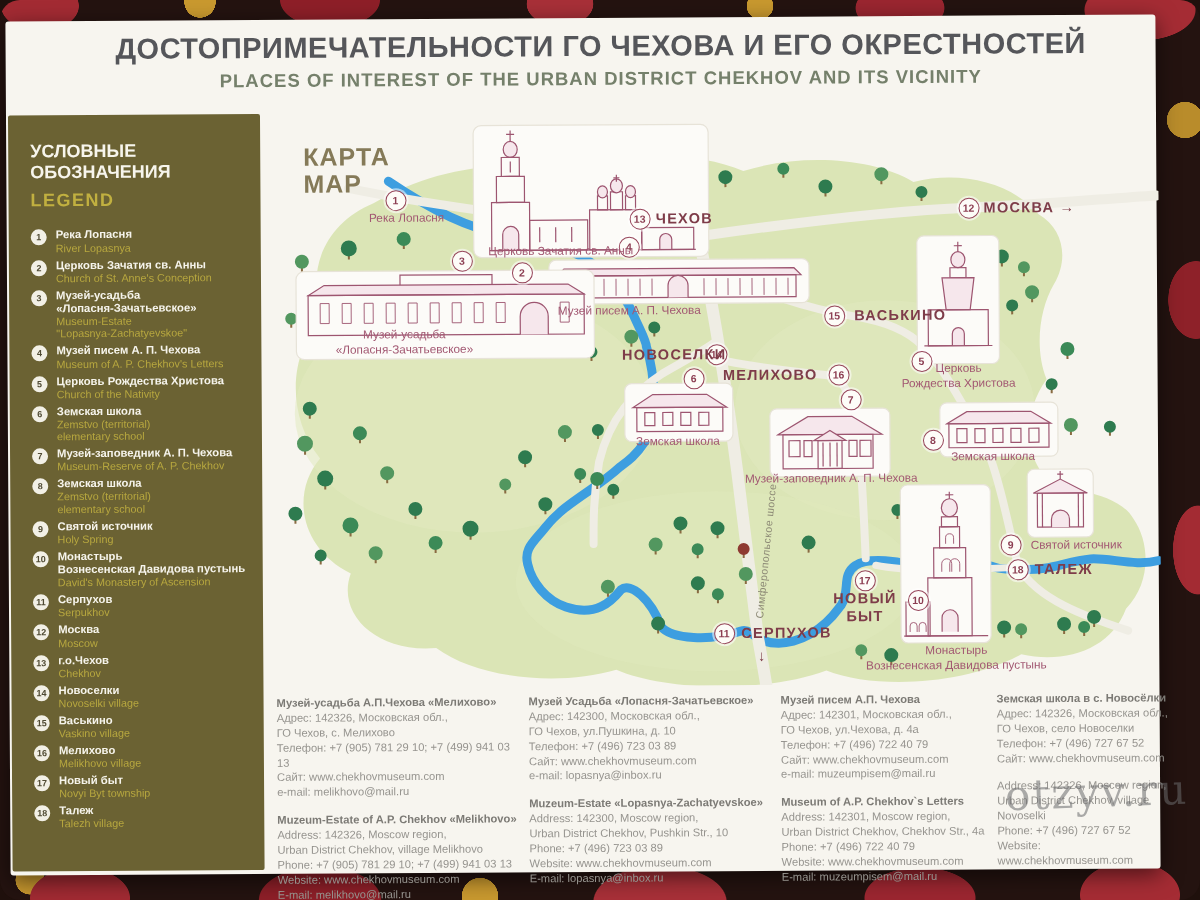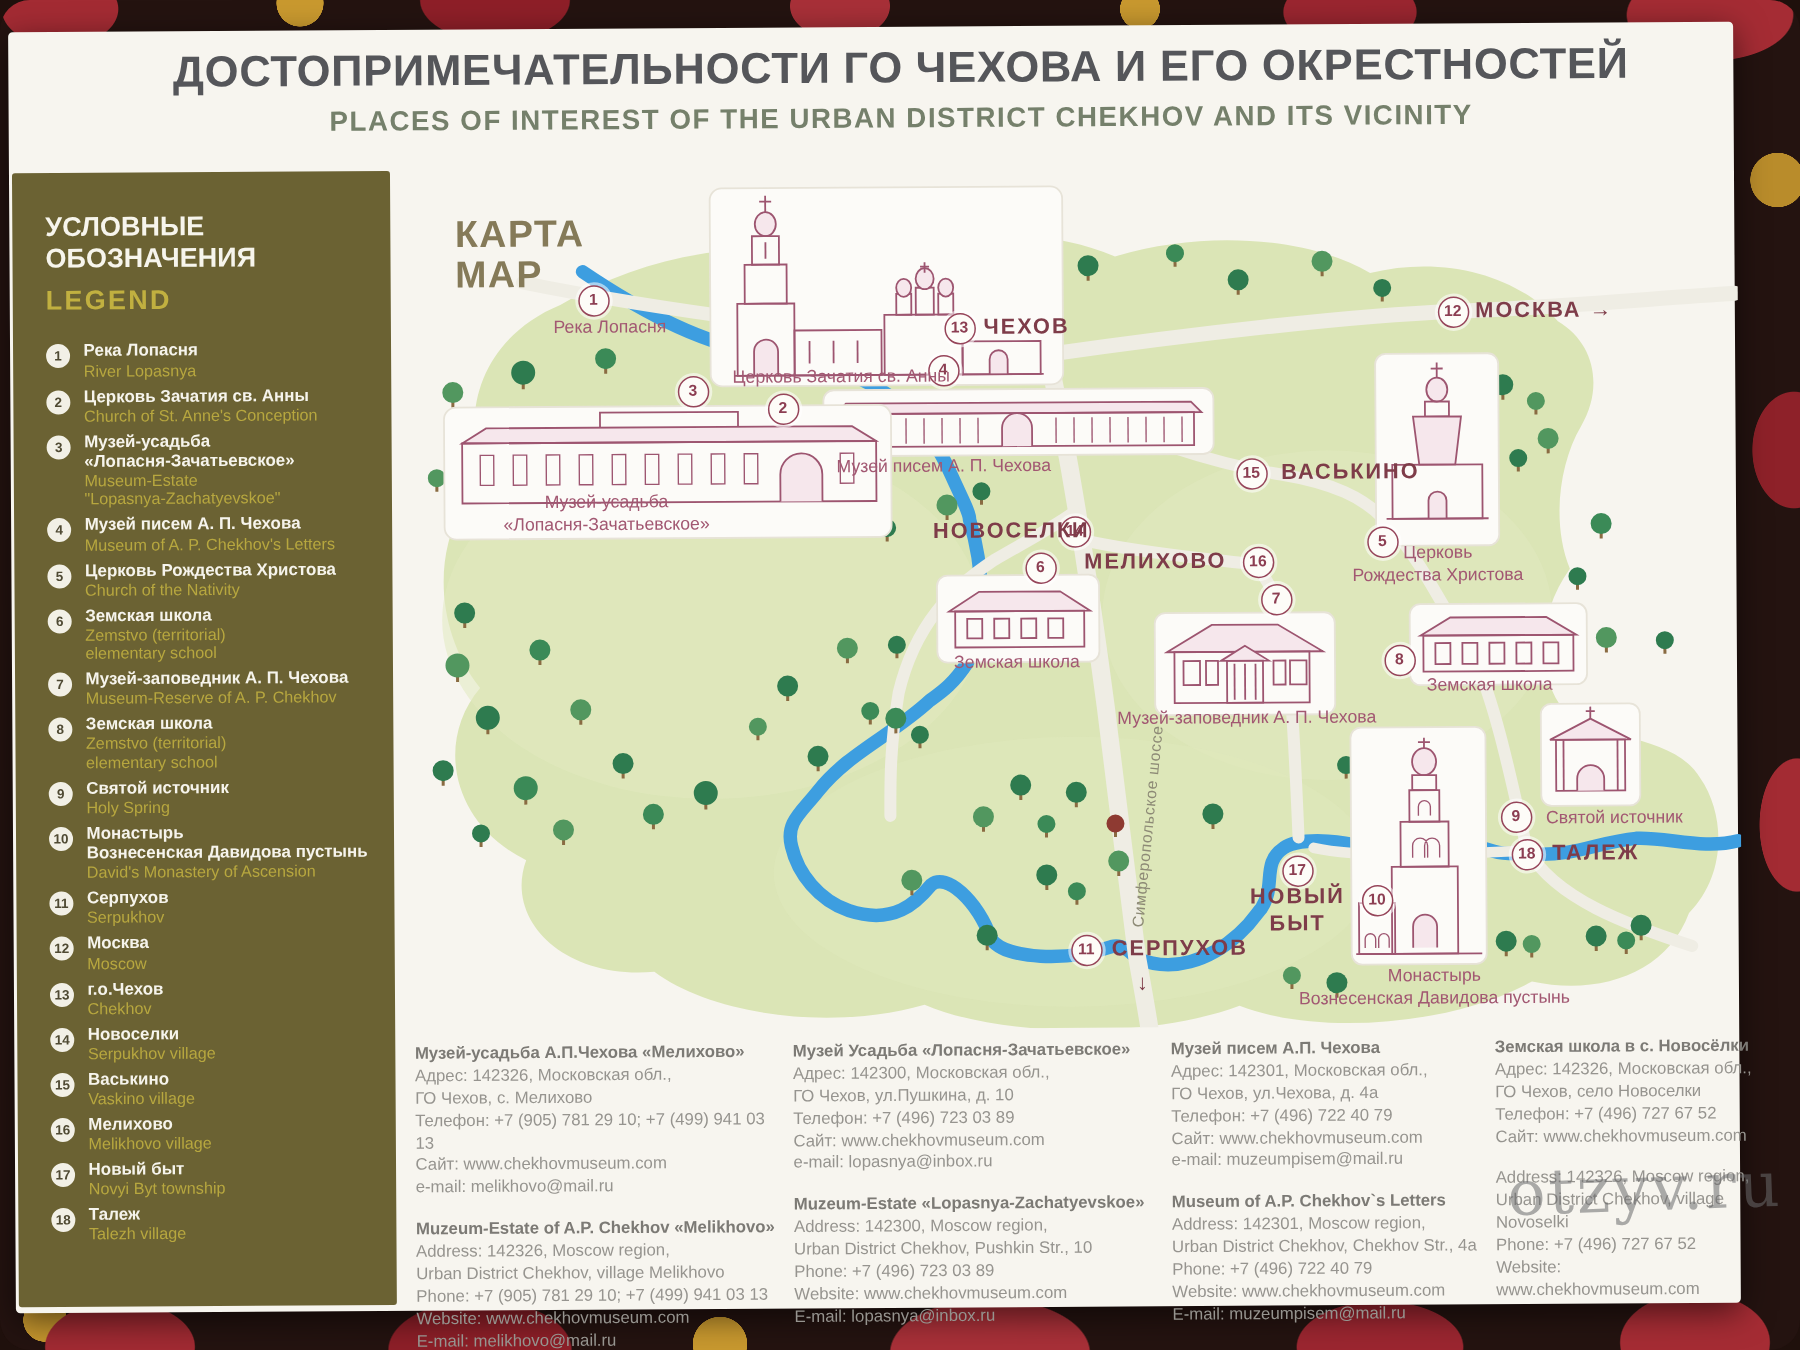--- a/index.html
+++ b/index.html
@@ -191,21 +191,21 @@
     <div class="legend-txt">
       <div class="ru">г.о.Чехов</div>
       <div class="en">Chekhov</div>
     </div>
   </div>
 
   <div class="legend-item">
     <div class="legend-num">14</div>
     <div class="legend-txt">
       <div class="ru">Новоселки</div>
-      <div class="en">Serpukhov village</div>
+      <div class="en">Novoselki village</div>
     </div>
   </div>
 
   <div class="legend-item">
     <div class="legend-num">15</div>
     <div class="legend-txt">
       <div class="ru">Васькино</div>
       <div class="en">Vaskino village</div>
     </div>
   </div>

